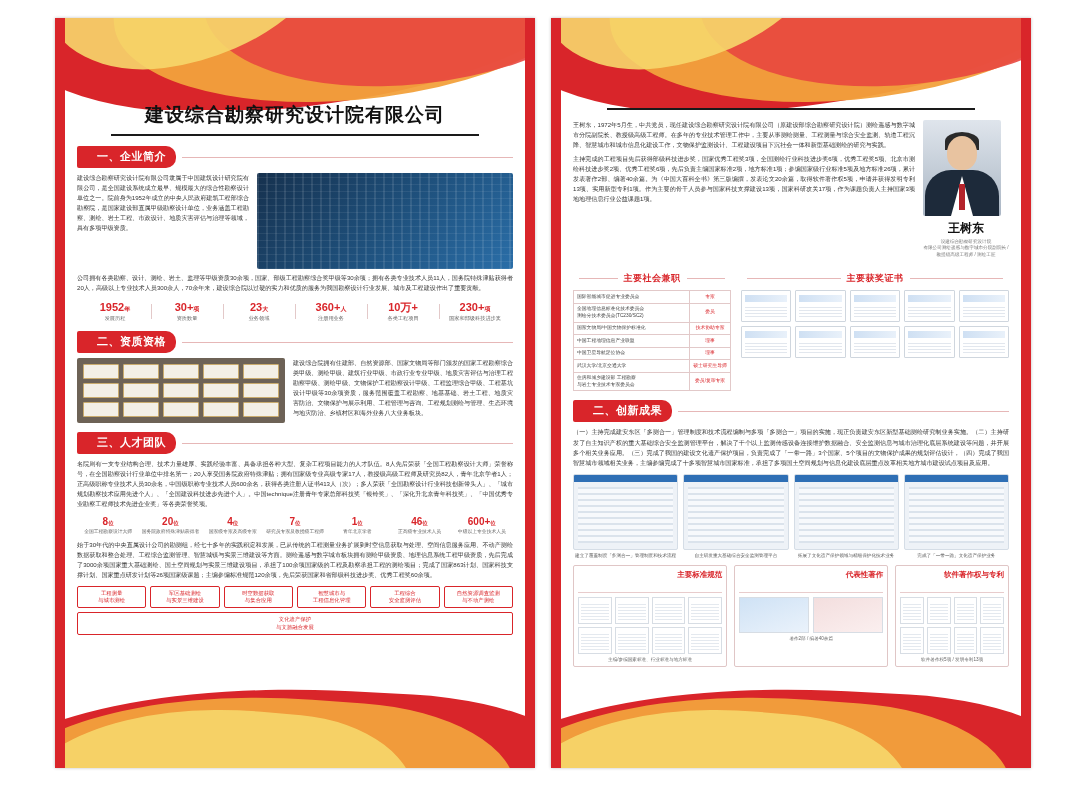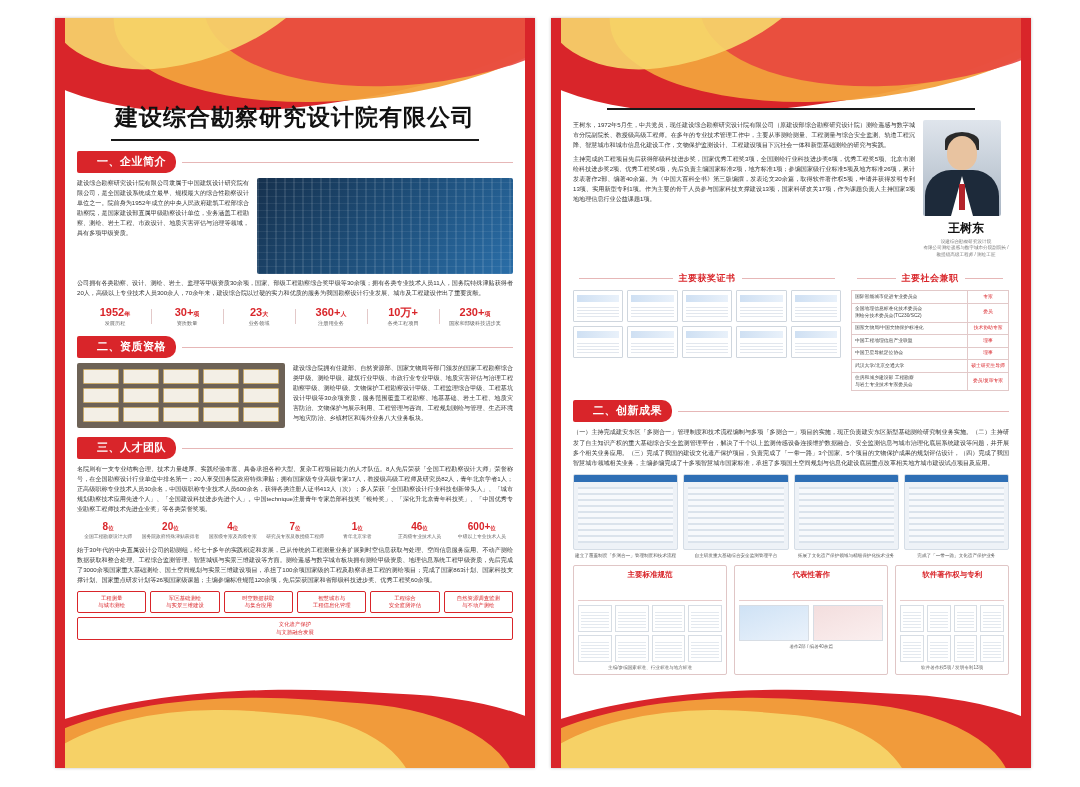--- a/index.html
+++ b/index.html
@@ -23,21 +23,21 @@
   .wave-bot .b1{position:absolute;bottom:-70px;right:-60px;width:620px;height:150px;background:#d9252a;
        border-radius:60% 30% 0 0/80% 50% 0 0;transform:rotate(3deg);}
   .wave-bot .b2{position:absolute;bottom:-78px;right:20px;width:520px;height:150px;background:#f2a13c;
        border-radius:60% 30% 0 0/80% 50% 0 0;transform:rotate(4deg);opacity:.95;}
   .wave-bot .b3{position:absolute;bottom:-90px;right:120px;width:400px;height:150px;background:#f6d76b;
        border-radius:60% 30% 0 0/80% 50% 0 0;transform:rotate(5deg);opacity:.9;}
   .sidebar-l{position:absolute;top:0;left:0;width:10px;height:100%;background:#d9252a;}
   .sidebar-r{position:absolute;top:0;right:0;width:10px;height:100%;background:#d9252a;}
 
   .content{position:absolute;top:84px;left:22px;right:22px;bottom:70px;}
-  .ptitle{text-align:center;font-size:23px;font-weight:bold;color:#111;letter-spacing:1px;margin-bottom:4px;}
+  .ptitle{text-align:center;font-size:19px;font-weight:bold;color:#111;letter-spacing:1px;margin-bottom:4px;}
   .title-rule{height:2px;background:#1a1a1a;margin:6px 34px 10px 34px;}
 
   .sec-head{display:flex;align-items:center;margin:9px 0 5px 0;}
   .sec-bar{background:#d9252a;color:#fff;font-size:11px;font-weight:bold;padding:3px 10px 4px 20px;
            border-radius:2px 10px 10px 2px;letter-spacing:.5px;}
   .sec-line{flex:1;height:1px;background:#e6b7b7;margin-left:6px;}
 
   .para{font-size:6.1px;line-height:1.65;color:#333;text-align:justify;}
   .row{display:flex;gap:8px;}
 
@@ -100,22 +100,22 @@
 
   .shots{display:grid;grid-template-columns:repeat(4,1fr);gap:5px;margin-top:6px;}
   .shot{height:74px;background:#eef2f7;border:1px solid #d5dde6;border-radius:2px;position:relative;overflow:hidden;}
   .shot .bar{position:absolute;left:0;right:0;top:0;height:7px;background:#2f6fb5;}
   .shot .lines{position:absolute;left:4px;right:4px;top:12px;bottom:6px;
       background:repeating-linear-gradient(0deg,#dbe3ec 0 2px,#f7f9fc 2px 6px);}
   .shot-cap{font-size:4.6px;color:#555;text-align:center;line-height:1.35;margin-top:3px;}
 
   .three{display:grid;grid-template-columns:1.22fr 1.22fr 0.9fr;gap:7px;margin-top:6px;}
   .panel{border:1px solid #e0c6c6;border-radius:2px;padding:4px;}
-  .panel-title{text-align:center;font-size:7.5px;font-weight:bold;color:#d9252a;
-      border-bottom:1px solid #e8cccc;padding-bottom:20px;margin-bottom:4px;}
+  .panel-title{text-align:right;font-size:7.5px;font-weight:bold;color:#d9252a;
+      border-bottom:1px solid #e8cccc;padding-bottom:12px;margin-bottom:4px;}
   .docgrid{display:grid;grid-template-columns:repeat(4,1fr);gap:3px;}
   .docgrid .d{height:25px;background:#fff;border:1px solid #d7dde4;position:relative;overflow:hidden;}
   .docgrid .d:after{content:"";position:absolute;left:2px;right:2px;top:4px;bottom:3px;
       background:repeating-linear-gradient(0deg,#e4e9ef 0 1px,#fff 1px 3px);}
   .bookgrid{display:grid;grid-template-columns:repeat(2,1fr);gap:4px;}
   .bookgrid .b{height:34px;border:1px solid #d7dde4;background:linear-gradient(160deg,#cfe2f5,#eaf2fb);}
   .bookgrid .b.alt{background:linear-gradient(160deg,#f3dede,#fbefef);}
   .pfoot{font-size:4.6px;color:#666;text-align:center;margin-top:3px;}
 </style>
 </head>
@@ -294,79 +294,79 @@
             <div class="hair"></div>
               <div class="head"></div>
           </div>
           <div class="name">王树东</div>
           <div class="name-sub" style="white-space:pre-line;">设建综合勘察研究设计院
 有限公司测绘遥感与数字城市分院副院长 / 教授级高级工程师 / 测绘工匠</div>
         </div>
       </div>
 
       <div class="row" style="margin-top:6px;align-items:flex-start;gap:10px;">
+        <div style="flex:1;">
+          <div class="sub-head">
+            <div class="sub-rule"></div>
+            <span>主要社会兼职</span>
+            <div class="sub-rule"></div>
+          </div>
+          <table class="duty">
+            <tbody>
+                <tr>
+              <td style="white-space:pre-line;">国际智能城市促进专业委员会</td>
+              <td class="r">专家</td>
+            </tr>
+            <tr>
+              <td style="white-space:pre-line;">全国地理信息标准化技术委员会
+测绘分技术委员会(TC230/SC2)</td>
+              <td class="r">委员</td>
+            </tr>
+            <tr>
+              <td style="white-space:pre-line;">国家文物局/中国文物保护标准化</td>
+              <td class="r">技术协助专家</td>
+            </tr>
+            <tr>
+              <td style="white-space:pre-line;">中国工程地理信息产业联盟</td>
+              <td class="r">理事</td>
+            </tr>
+            <tr>
+              <td style="white-space:pre-line;">中国卫星导航定位协会</td>
+              <td class="r">理事</td>
+            </tr>
+            <tr>
+              <td style="white-space:pre-line;">武汉大学/北京交通大学</td>
+              <td class="r">硕士研究生导师</td>
+            </tr>
+            <tr>
+              <td style="white-space:pre-line;">住房和城乡建设部 工程勘察
+与岩土专业技术专家委员会</td>
+              <td class="r">委员/复审专家</td>
+            </tr>
+          </tbody>
+            </table>
+        </div>
         <div style="flex:0 0 268px;">
           <div class="sub-head">
             <div class="sub-rule"></div>
             <span>主要获奖证书</span>
             <div class="sub-rule"></div>
           </div>
           <div class="certgrid">
             <div class="c"></div>
             <div class="c"></div>
             <div class="c"></div>
             <div class="c"></div>
             <div class="c"></div>
             <div class="c"></div>
             <div class="c"></div>
             <div class="c"></div>
             <div class="c"></div>
             <div class="c"></div>
           </div>
-        </div>
-        <div style="flex:1;">
-          <div class="sub-head">
-            <div class="sub-rule"></div>
-            <span>主要社会兼职</span>
-            <div class="sub-rule"></div>
-          </div>
-          <table class="duty">
-            <tbody>
-                <tr>
-              <td style="white-space:pre-line;">国际智能城市促进专业委员会</td>
-              <td class="r">专家</td>
-            </tr>
-            <tr>
-              <td style="white-space:pre-line;">全国地理信息标准化技术委员会
-测绘分技术委员会(TC230/SC2)</td>
-              <td class="r">委员</td>
-            </tr>
-            <tr>
-              <td style="white-space:pre-line;">国家文物局/中国文物保护标准化</td>
-              <td class="r">技术协助专家</td>
-            </tr>
-            <tr>
-              <td style="white-space:pre-line;">中国工程地理信息产业联盟</td>
-              <td class="r">理事</td>
-            </tr>
-            <tr>
-              <td style="white-space:pre-line;">中国卫星导航定位协会</td>
-              <td class="r">理事</td>
-            </tr>
-            <tr>
-              <td style="white-space:pre-line;">武汉大学/北京交通大学</td>
-              <td class="r">硕士研究生导师</td>
-            </tr>
-            <tr>
-              <td style="white-space:pre-line;">住房和城乡建设部 工程勘察
-与岩土专业技术专家委员会</td>
-              <td class="r">委员/复审专家</td>
-            </tr>
-          </tbody>
-            </table>
         </div>
       </div>
 
       <div class="sec-head">
         <div class="sec-bar">二、创新成果</div>
         <div class="sec-line"></div>
       </div>
       <div class="para">（一）主持完成建安东区「多测合一」管理制度和技术流程编制与多项「多测合一」项目的实施，现正负责建安东区新型基础测绘研究制业务实施。（二）主持研发了自主知识产权的重大基础综合安全监测管理平台，解决了千个以上监测传感设备连接维护数据融合、安全监测信息与城市治理化底层系统建设等问题，并开展多个相关业务应用。（三）完成了我国的建设文化遗产保护项目，负责完成了「一带一路」3个国家、5个项目的文物保护成果的规划评估设计，（四）完成了我国智慧城市领域相关业务，主编参编完成了十多项智慧城市国家标准，承担了多项国土空间规划与信息化建设底层重点改革相关地方城市建设试点项目及应用。</div>
 
       <div class="shots">

